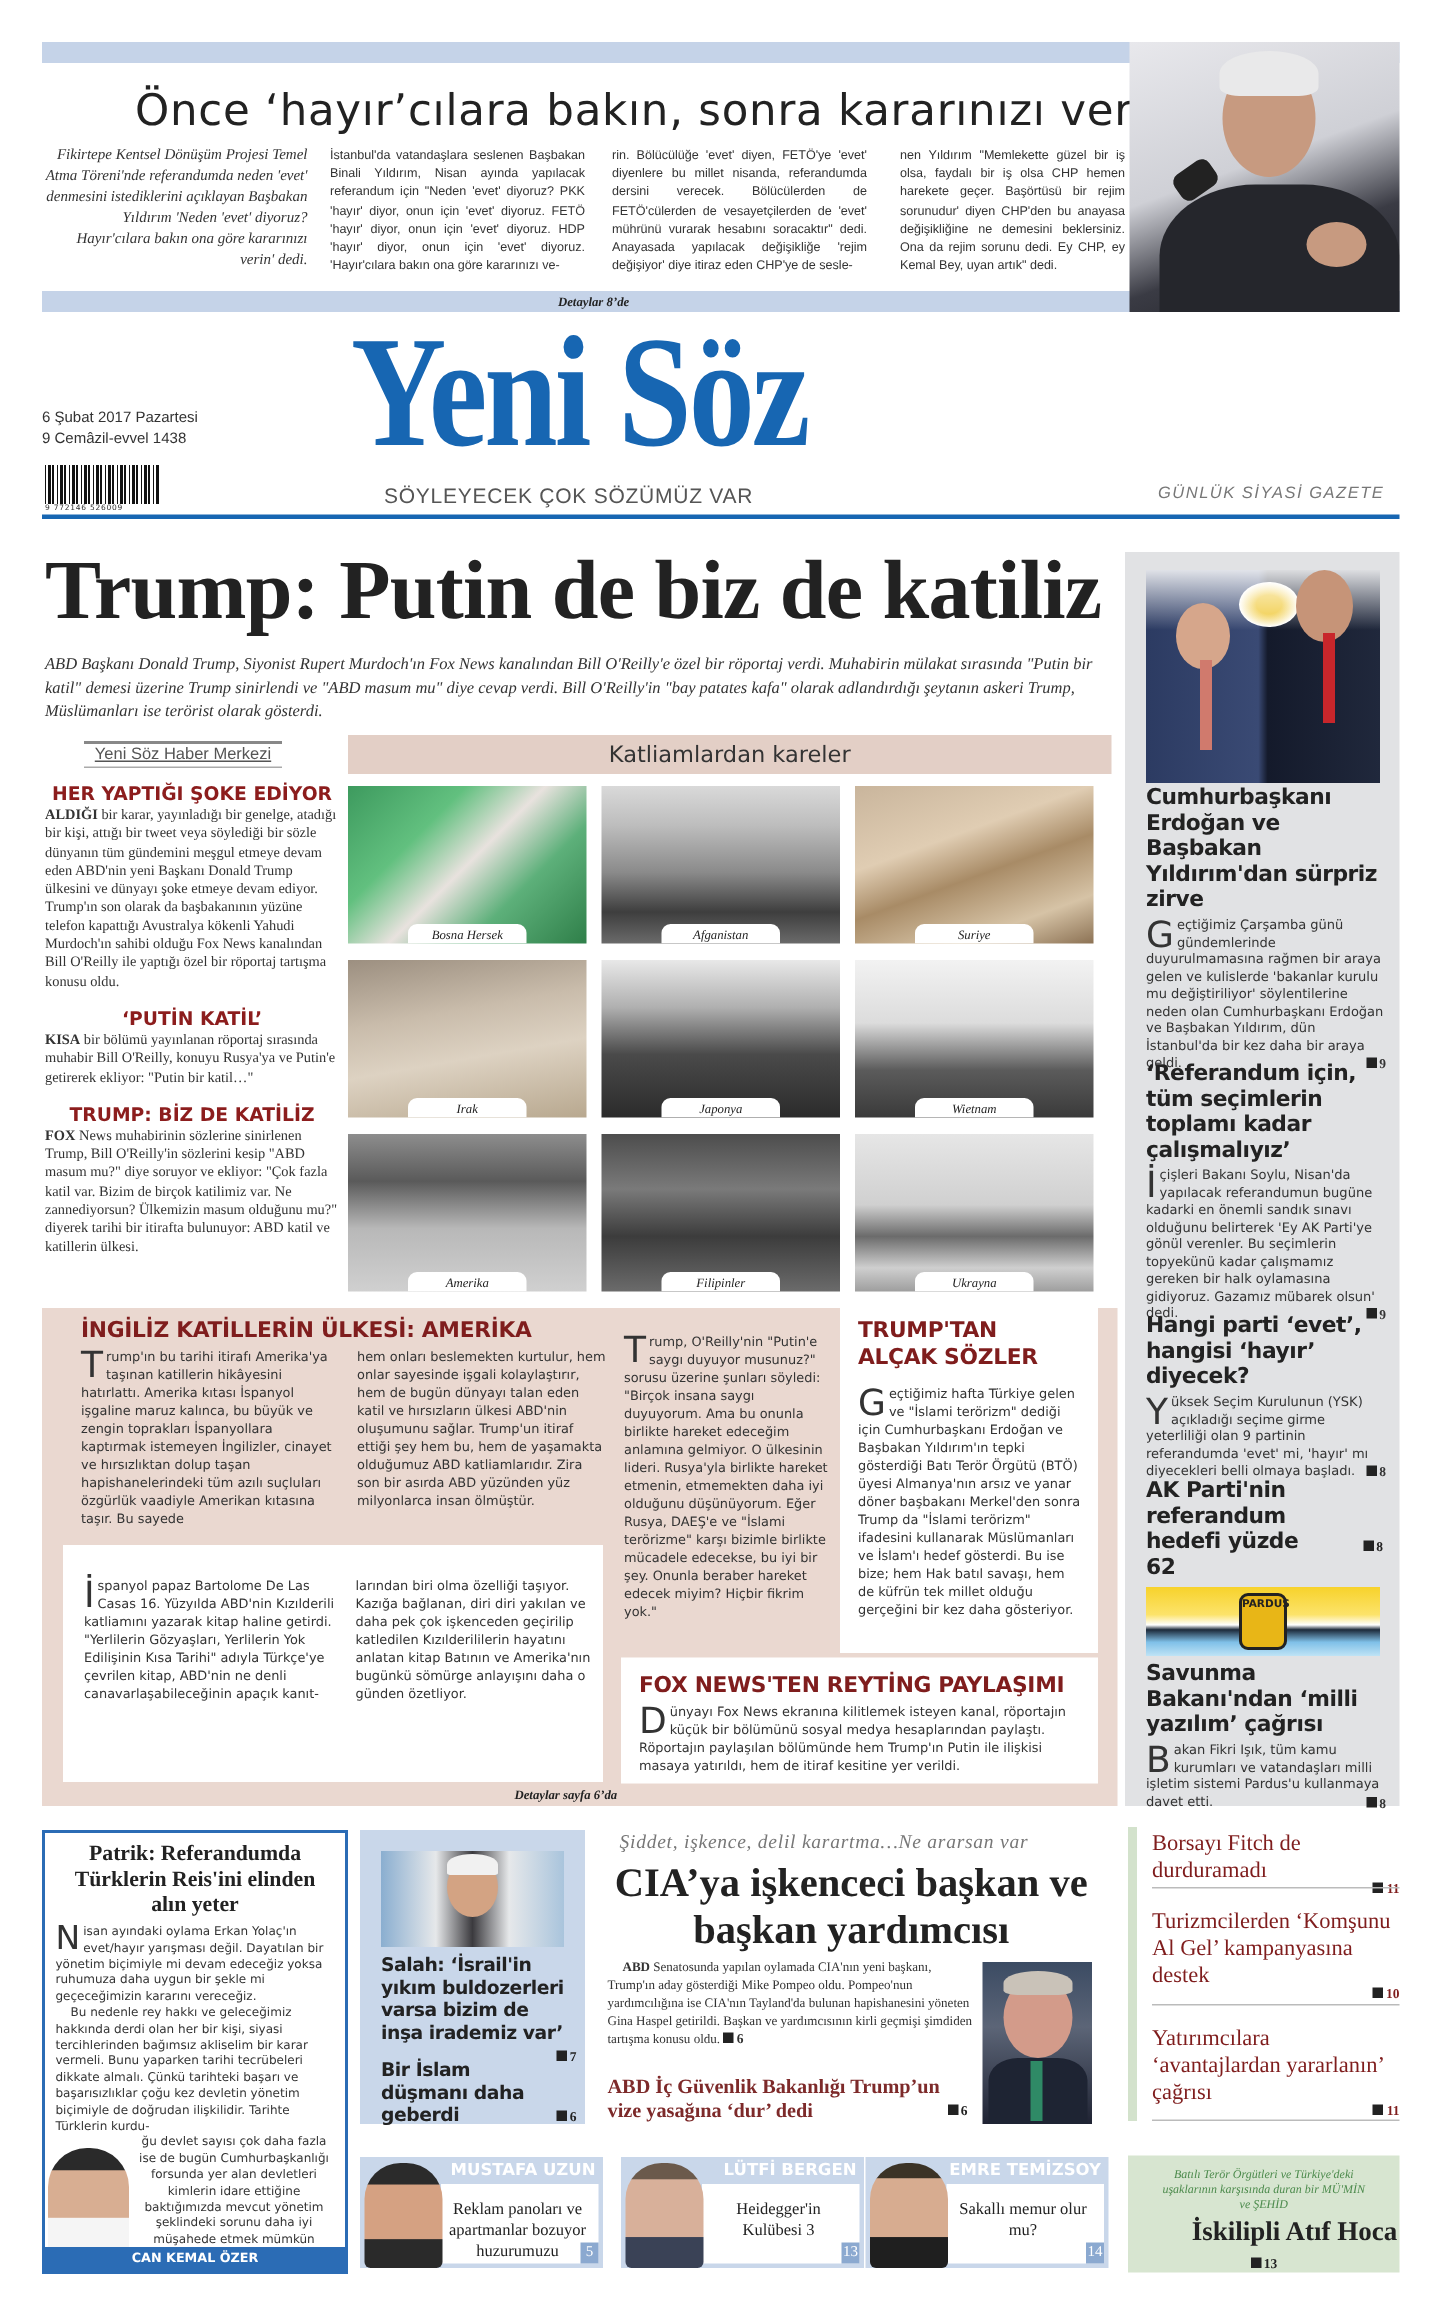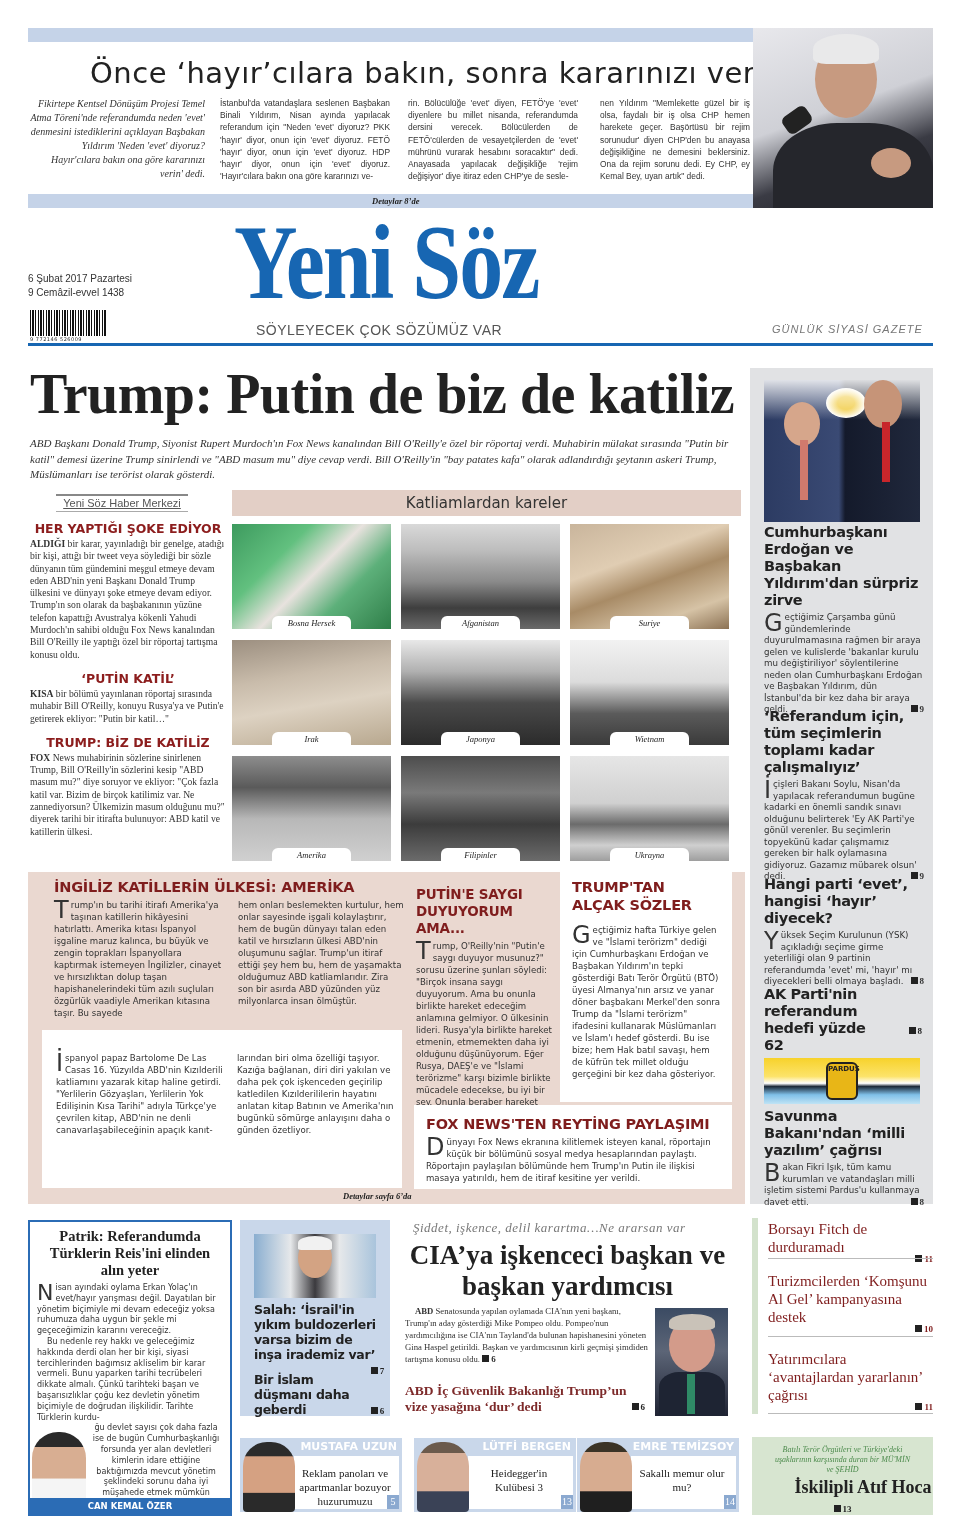--- a/index.html
+++ b/index.html
@@ -169,21 +169,20 @@
   <div class="white-panel" style="left:14px;top:158px;width:360px;height:158px;">
     <div class="abs" style="left:14px;top:18px;width:340px;">
       <div style="display:flex;gap:14px;margin-top:4px;">
         <p class="boxtext" style="width:168px;"><span class="dropcap">İ</span><span>spanyol papaz Bartolome De Las Casas 16. Yüzyılda ABD'nin Kızılderili katliamını yazarak kitap haline getirdi. "Yerlilerin Gözyaşları, Yerlilerin Yok Edilişinin Kısa Tarihi" adıyla Türkçe'ye çevrilen kitap, ABD'nin ne denli canavarlaşabileceğinin apaçık kanıt-</span></p>
         <p class="boxtext" style="width:160px;">larından biri olma özelliği taşıyor. Kazığa bağlanan, diri diri yakılan ve daha pek çok işkenceden geçirilip katledilen Kızılderililerin hayatını anlatan kitap Batının ve Amerika'nın bugünkü sömürge anlayışını daha o günden özetliyor.</p>
       </div>
     </div>
   </div>
 
   <div class="abs" style="left:388px;top:14px;width:136px;">
-    <h3 class="box-head" style="font-size:13.5px;line-height:17px;">PUTİN'E SAYGI DUYUYORUM AMA...</h3>
     <p class="boxtext" style="margin-top:3px;"><span class="dropcap">T</span><span>rump, O'Reilly'nin "Putin'e saygı duyuyor musunuz?" sorusu üzerine şunları söyledi: "Birçok insana saygı duyuyorum. Ama bu onunla birlikte hareket edeceğim anlamına gelmiyor. O ülkesinin lideri. Rusya'yla birlikte hareket etmenin, etmemekten daha iyi olduğunu düşünüyorum. Eğer Rusya, DAEŞ'e ve "İslami terörizme" karşı bizimle birlikte mücadele edecekse, bu iyi bir şey. Onunla beraber hareket edecek miyim? Hiçbir fikrim yok."</span></p>
   </div>
 
   <div class="white-panel" style="left:532px;top:0;width:172px;height:230px;">
     <div class="abs" style="left:12px;top:6px;width:150px;">
       <h3 class="box-head">TRUMP'TAN ALÇAK SÖZLER</h3>
       <p class="boxtext" style="margin-top:10px;"><span class="dropcap">G</span><span>eçtiğimiz hafta Türkiye gelen ve "İslami terörizm" dediği için Cumhurbaşkanı Erdoğan ve Başbakan Yıldırım'ın tepki gösterdiği Batı Terör Örgütü (BTÖ) üyesi Almanya'nın arsız ve yanar döner başbakanı Merkel'den sonra Trump da "İslami terörizm" ifadesini kullanarak Müslümanları ve İslam'ı hedef gösterdi. Bu ise bize; hem Hak batıl savaşı, hem de küfrün tek millet olduğu gerçeğini bir kez daha gösteriyor.</span></p>
     </div>
   </div>
 

